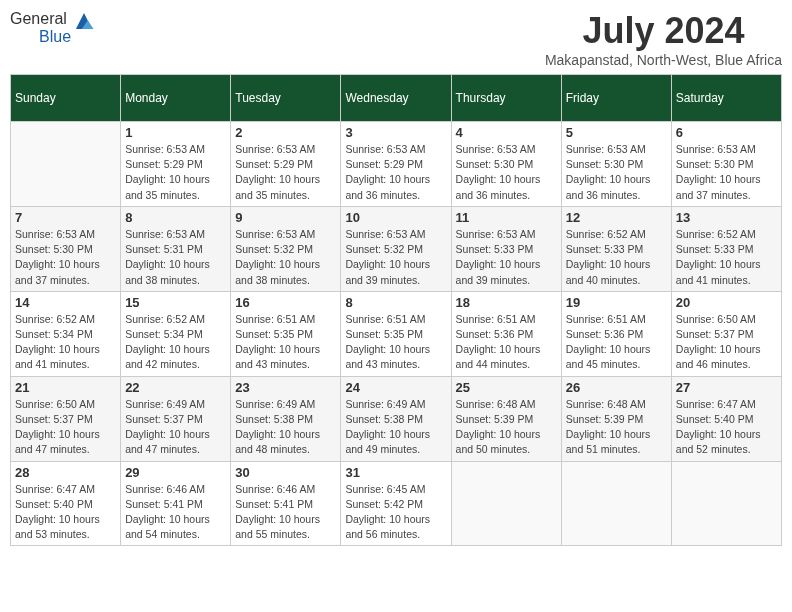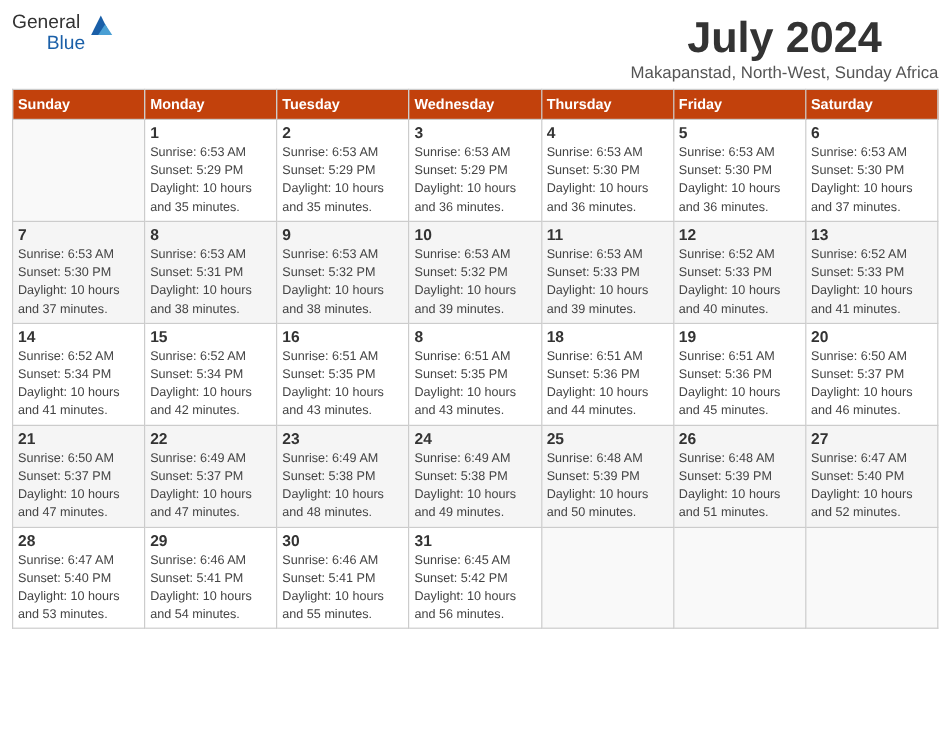--- a/index.html
+++ b/index.html
@@ -38,26 +38,26 @@
     .location {
       font-size: 14px;
       color: #555;
     }
     table {
       width: 100%;
       border-collapse: collapse;
       font-size: 11px;
     }
     thead tr th {
-      background-color: #c2410c;
+      background-color: #14532d;
       color: #fff;
-      padding: 5px 4px;
+      padding: 16px 4px;
       text-align: left;
       font-size: 12px;
-      font-weight: bold;
+      font-weight: normal;
       border: 1px solid #ccc;
     }
     tbody tr td {
       border: 1px solid #ccc;
       vertical-align: top;
       padding: 3px 4px;
       height: 80px;
       width: 14.28%;
       background: #fff;
     }
@@ -89,21 +89,21 @@
       <span class="logo-general">General</span><br>
       <span class="logo-blue">Blue</span>
     </div>
     <svg class="logo-icon" viewBox="0 0 30 30">
       <polygon points="4,26 15,4 26,26" fill="#1a5fa8"></polygon>
       <polygon points="12,26 20,14 28,26" fill="#4a9fd4"></polygon>
     </svg>
   </div>
   <div class="title-block">
     <div class="month-title">July 2024</div>
-    <div class="location">Makapanstad, North-West, Sunday Africa</div>
+    <div class="location">Makapanstad, North-West, Blue Africa</div>
   </div>
 </div>
 
 <table>
   <thead>
     <tr>
     <th>Sunday</th>
         <th>Monday</th>
         <th>Tuesday</th>
         <th>Wednesday</th>

